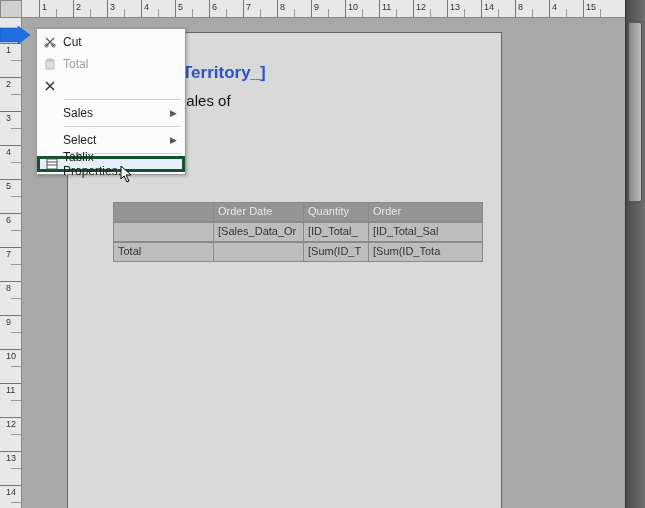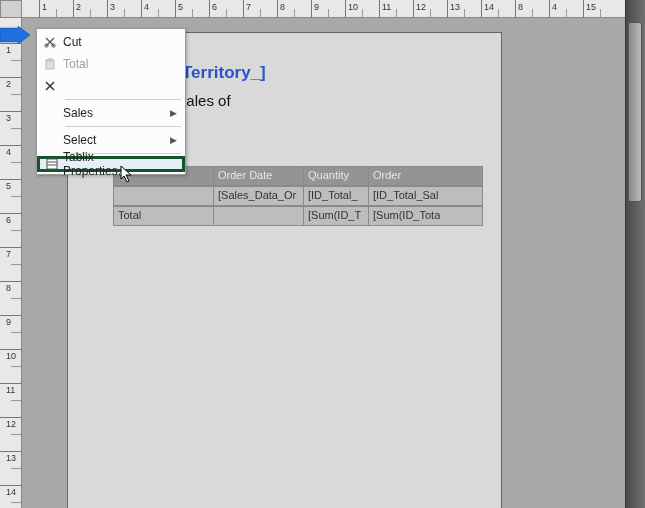--- a/index.html
+++ b/index.html
@@ -70,20 +70,21 @@
     line-height: 1.35;
   }
   .table-row {
     position: absolute;
     left: 45px;
     width: 370px;
     height: 20px;
     border: 1px solid #8a8a8a;
     font-size: 11px;
     display: flex;
+    margin-top: 36px;
   }
   .table-row.header {
     top: 133px;
     background: #949494;
     color: #e8e8e8;
   }
   .table-row.data1 { top: 153px; background: #bdbdbd; color: #333; }
   .table-row.data2 { top: 173px; background: #bdbdbd; color: #333; }
   .cell {
     border-right: 1px solid #8a8a8a;

